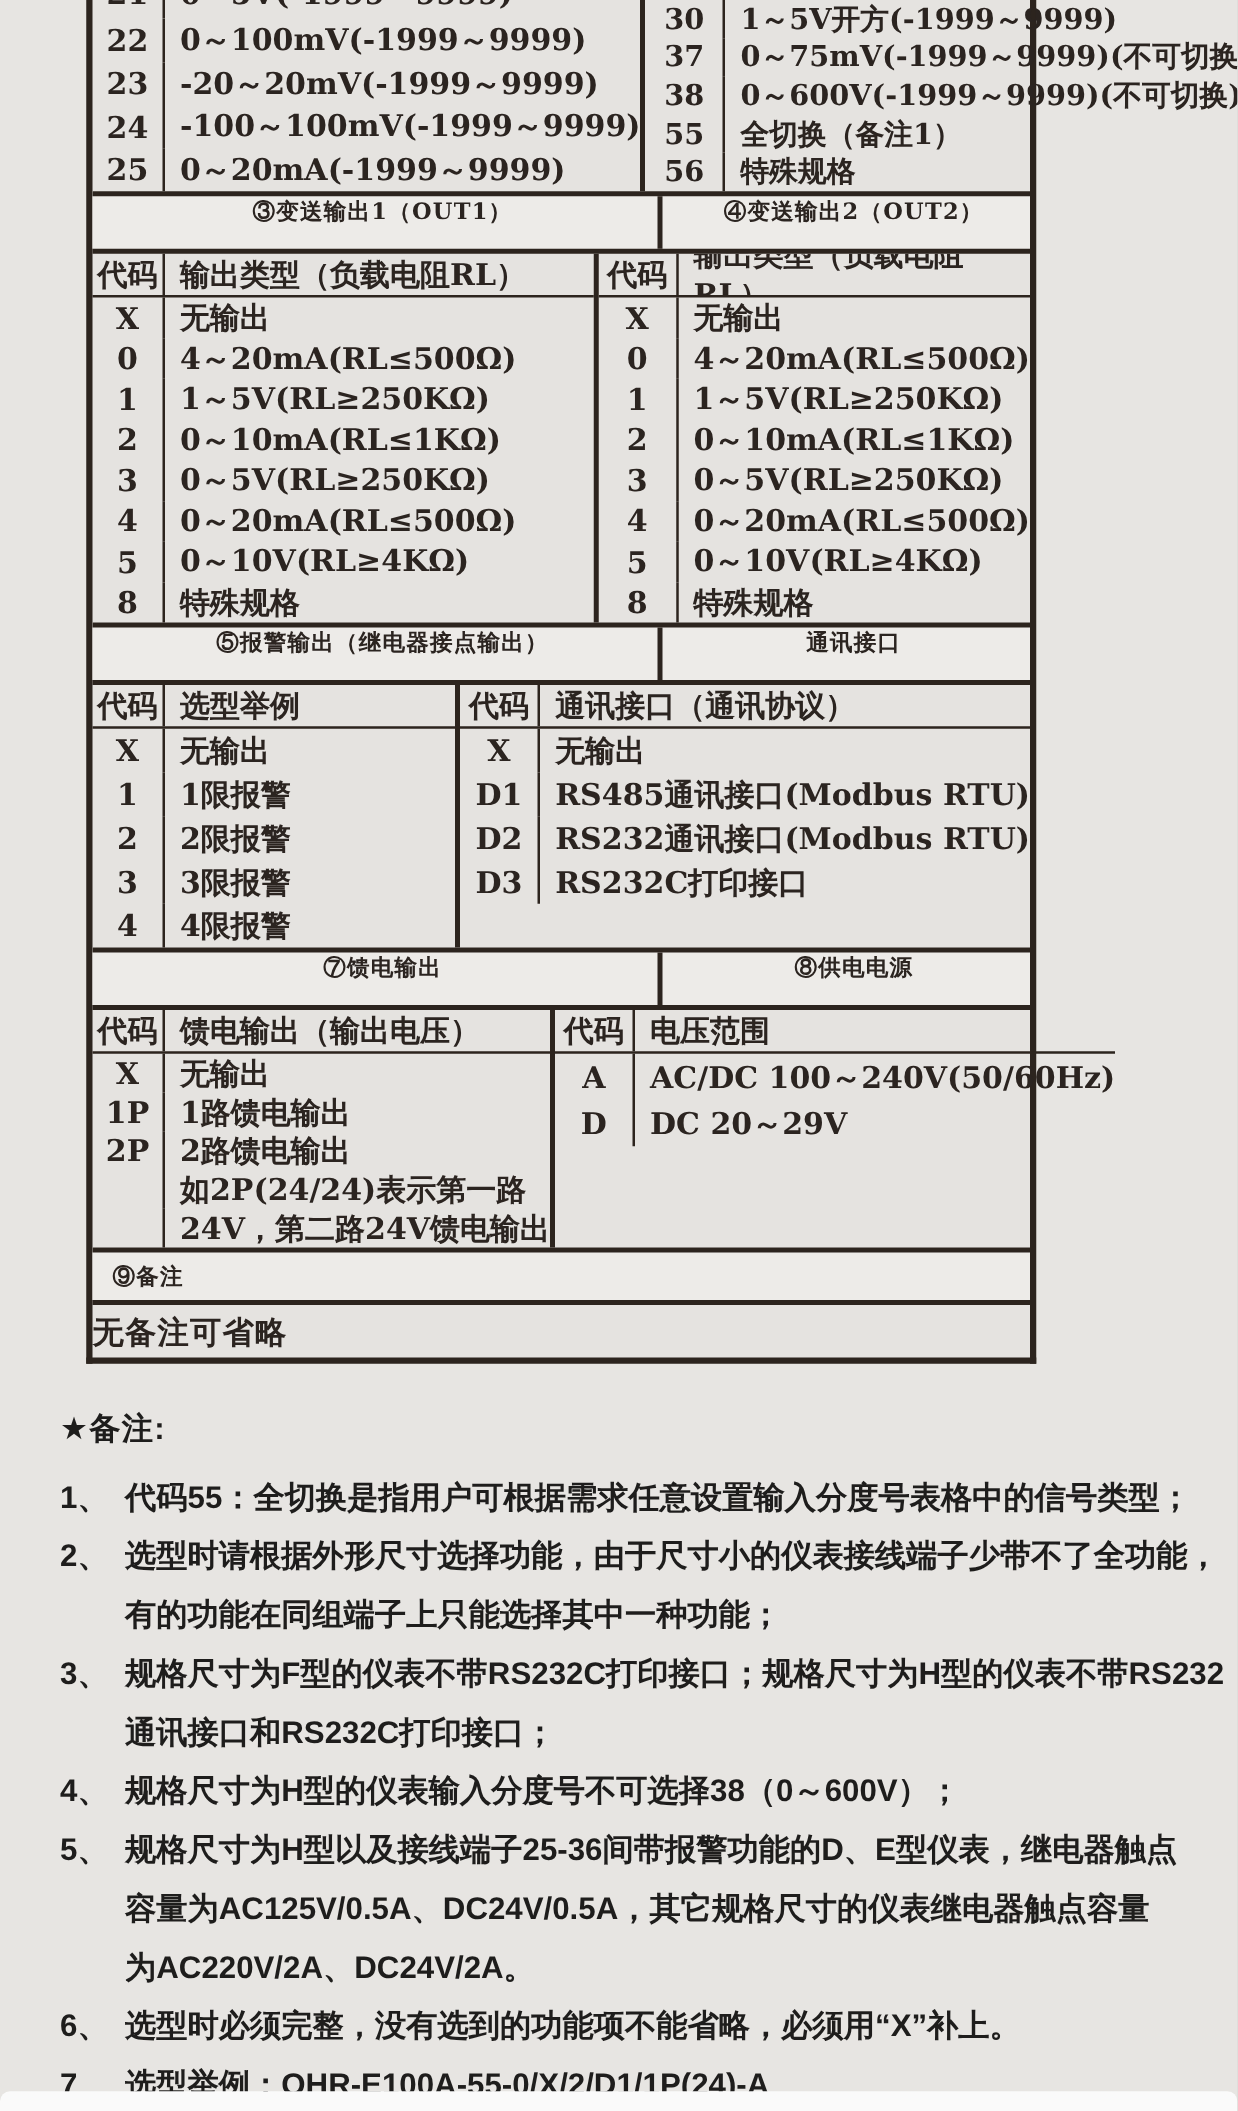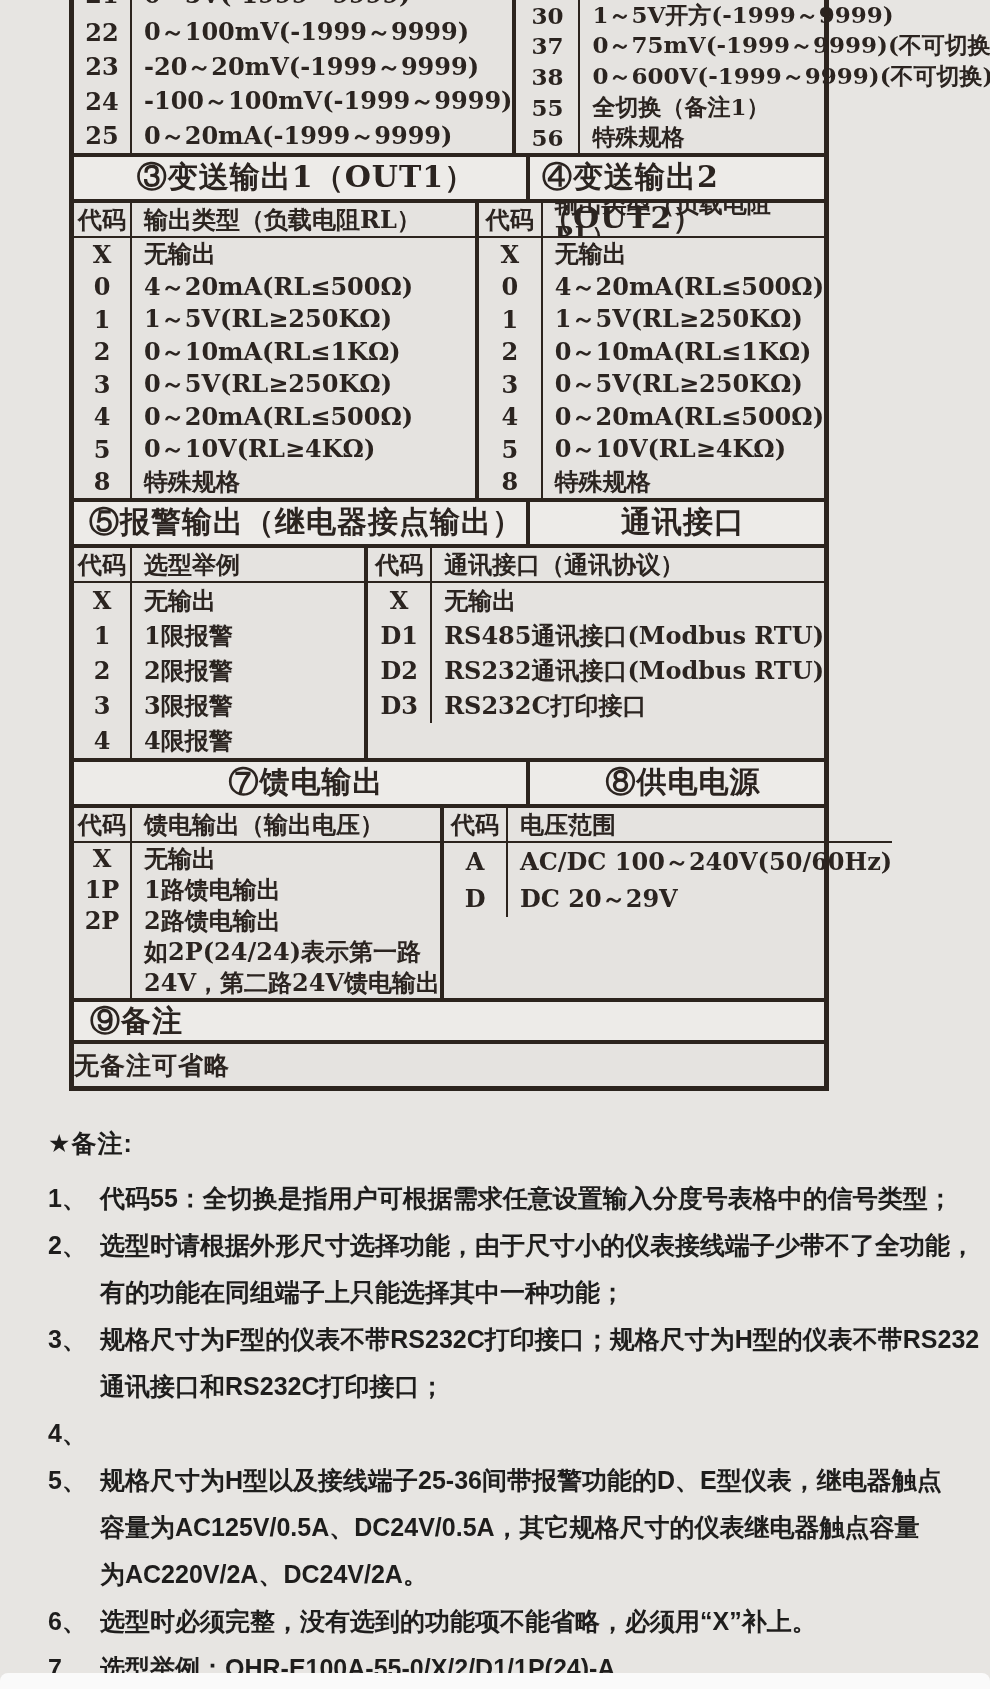--- a/index.html
+++ b/index.html
@@ -16,21 +16,21 @@
     border:5px solid #2c241e; border-top:none;
     background:#e5e3e0;
     margin-left:13px;
   }
   .band { display:flex; border-top:4px solid #2c241e; }
   .band.first { border-top:none; }
   .half-l { width:452px; display:flex; flex-direction:column; }
   .half-r { flex:1; border-left:4px solid #2c241e; display:flex; flex-direction:column; }
   .hdr-band { height:46px; background:#edebe8; }
   .hdr-cell { display:flex; align-items:center; padding-left:12px;
-    font-size:30px; font-weight:bold; letter-spacing:1px; }
+    font-size:18px; font-weight:bold; letter-spacing:1px; }
   .full-cell { flex:1;padding-left:16px; }
   .sub { height:35px; display:flex; border-bottom:2px solid #2c241e;
     font-weight:bold; font-size:24px; flex:none; }
   .sub .code, .t-row .code {
     width:58px; flex:none; border-right:2px solid #2c241e;
     display:flex; align-items:center; justify-content:center;
     align-self:stretch; text-align:center;
   }
   .half-r .sub .code, .half-r .t-row .code { width:64px; }
   .sub .desc, .t-row .desc { flex:1; display:flex; align-items:center; padding-left:12px; overflow:hidden; }
@@ -520,20 +520,23 @@
         </div>
         <div class="note-item">
           <div class="note-num">3、</div>
           <div class="note-lines">
             <div>规格尺寸为F型的仪表不带RS232C打印接口；规格尺寸为H型的仪表不带RS232</div>
             <div>通讯接口和RS232C打印接口；</div>
           </div>
         </div>
         <div class="note-item">
           <div class="note-num">4、</div>
+          <div class="note-lines">
+            <div>规格尺寸为H型的仪表输入分度号不可选择38（0～600V）；</div>
+          </div>
         </div>
         <div class="note-item">
           <div class="note-num">5、</div>
           <div class="note-lines">
             <div>规格尺寸为H型以及接线端子25-36间带报警功能的D、E型仪表，继电器触点</div>
             <div>容量为AC125V/0.5A、DC24V/0.5A，其它规格尺寸的仪表继电器触点容量</div>
             <div>为AC220V/2A、DC24V/2A。</div>
           </div>
         </div>
         <div class="note-item">

